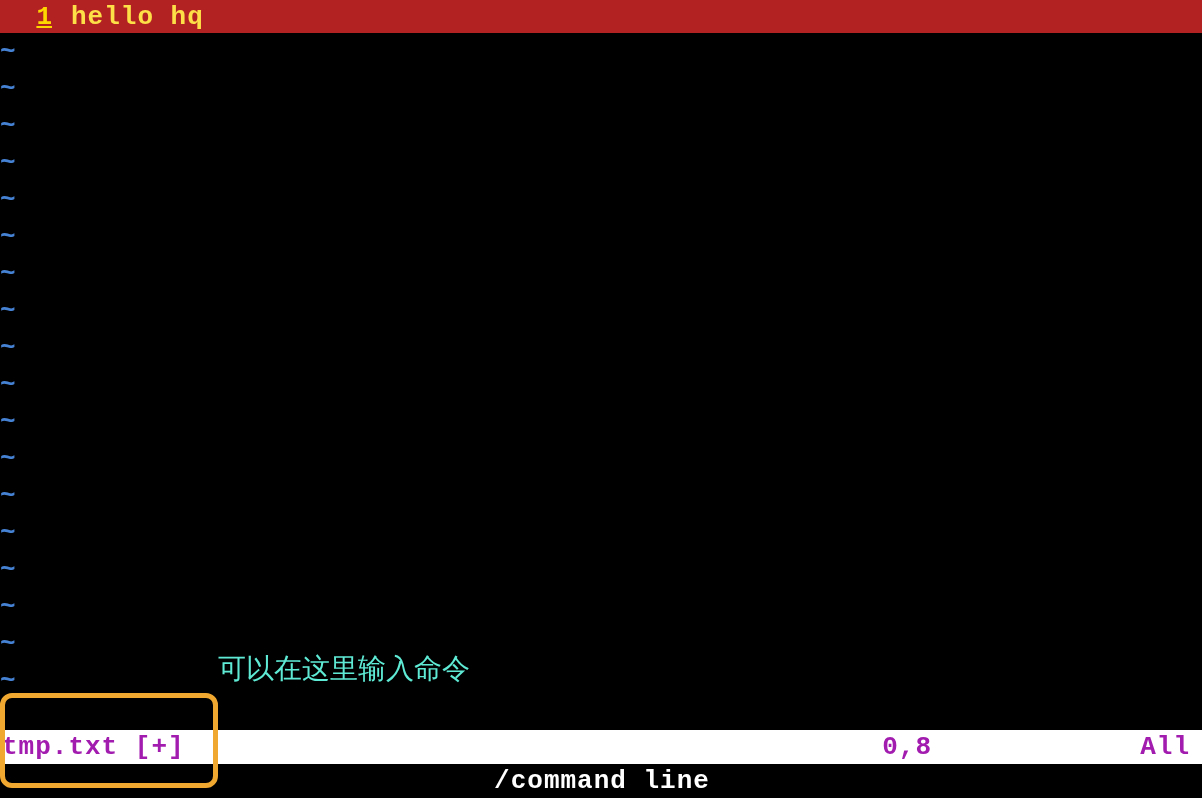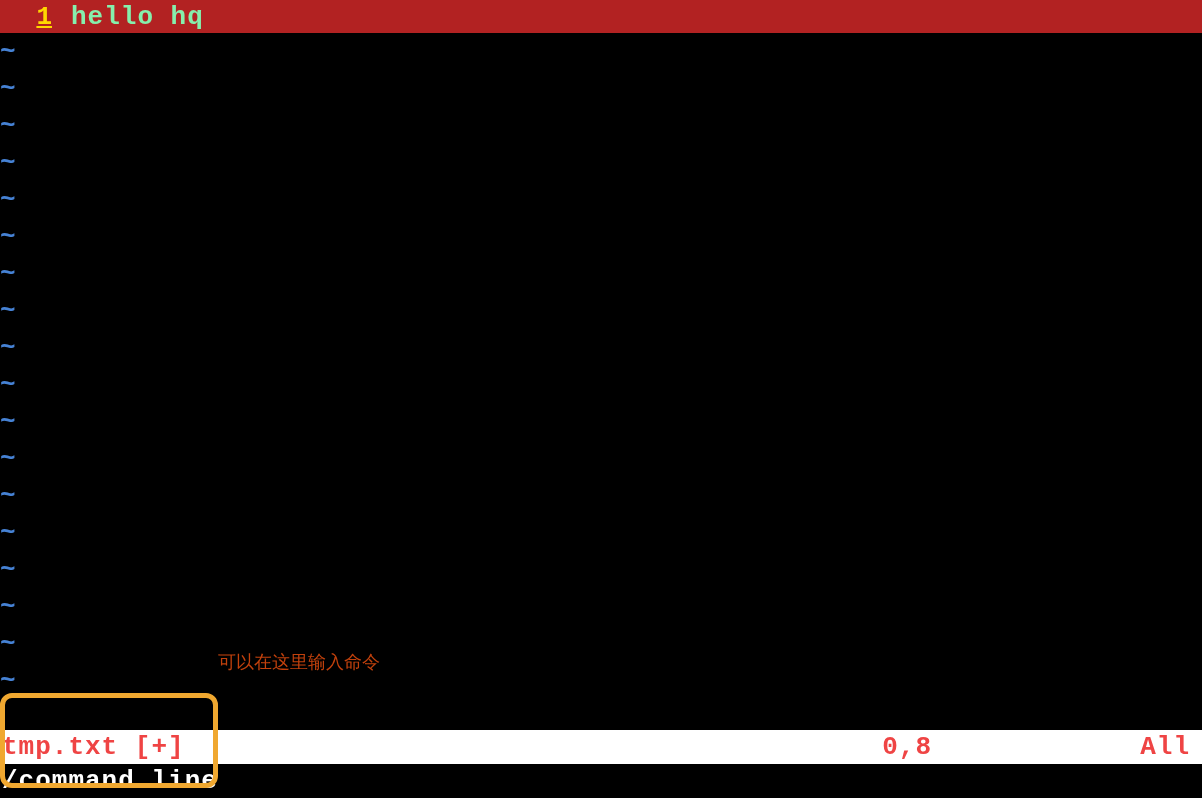--- a/index.html
+++ b/index.html
@@ -28,54 +28,54 @@
       color: #ffd700;
       text-align: right;
       padding-right: 2px;
       text-decoration: underline;
       text-decoration-color: #ffd700;
     }
     .line-number-gap {
       width: 17px;
     }
     .line-content {
-      color: #86efac;
+      color: #fde047;
       letter-spacing: 1px;
     }
     .empty-lines {
       display: flex;
       flex-direction: column;
     }
     .tilde-line {
       height: 37px;
       color: #4682d4;
       padding-left: 0px;
       font-weight: bold;
       display: flex;
       align-items: center;
     }
     .annotation {
       position: absolute;
       left: 218px;
       top: 650px;
-      color: #c2410c;
+      color: #5eead4;
       font-weight: normal;
-      font-size: 18px;
+      font-size: 28px;
       font-family: "PingFang SC", "Microsoft YaHei", sans-serif;
     }
     .status-bar {
       position: absolute;
       bottom: 34px;
       left: 0;
       right: 0;
       height: 34px;
       background: #ffffff;
       display: flex;
       align-items: center;
-      color: #ef4444;
+      color: #a21caf;
     }
     .status-filename {
       padding-left: 2px;
       letter-spacing: 1px;
     }
     .status-position {
       position: absolute;
       right: 270px;
       letter-spacing: 1px;
     }
@@ -89,20 +89,21 @@
       bottom: 0;
       left: 0;
       right: 0;
       height: 34px;
       background: #000000;
       display: flex;
       align-items: center;
       color: #ffffff;
       padding-left: 2px;
       letter-spacing: 1px;
+      justify-content: center;
     }
     .highlight-box {
       position: absolute;
       left: 0px;
       top: 693px;
       width: 218px;
       height: 95px;
       border: 5px solid #f0a830;
       border-radius: 12px;
       pointer-events: none;

